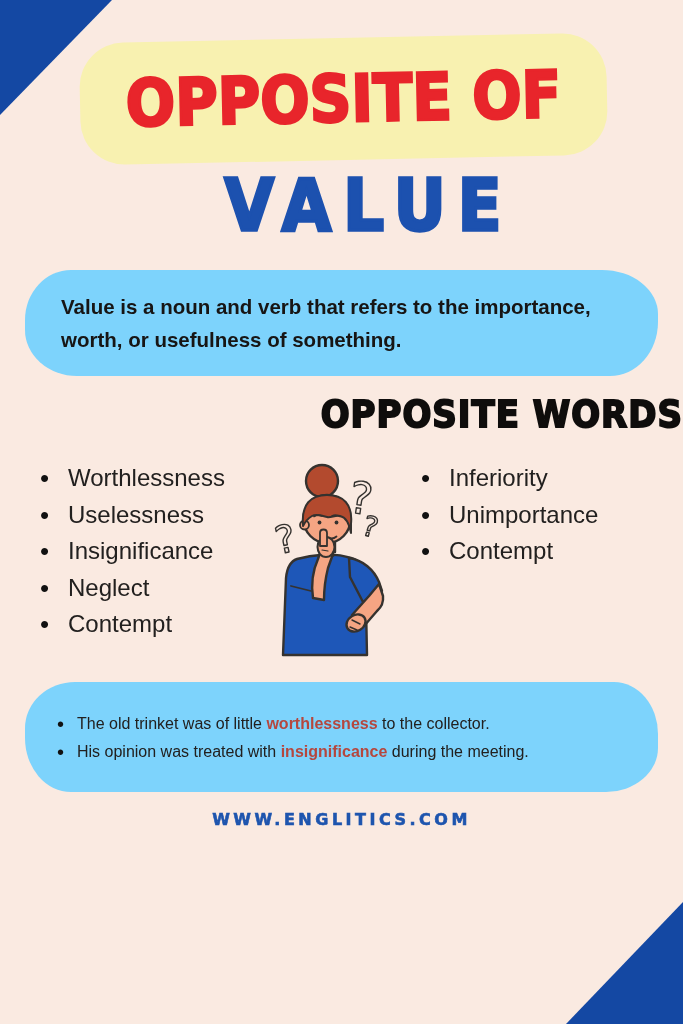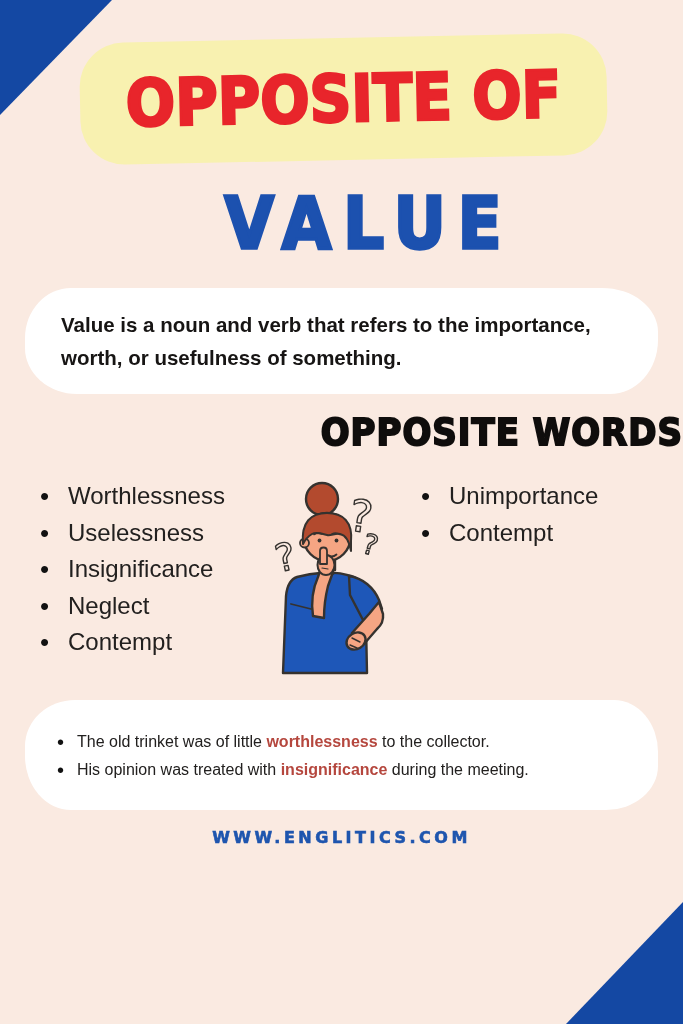--- a/index.html
+++ b/index.html
@@ -21,32 +21,32 @@
     display:flex; align-items:center; justify-content:center;
     transform:rotate(-1.2deg);
   }
   .badge-text{
     font-family:"DejaVu Sans",sans-serif; font-weight:bold;
     font-size:58px; letter-spacing:0px; color:#E8252B;
     -webkit-text-stroke:2.5px #E8252B;
     transform:scaleY(1.12); white-space:nowrap;
   }
   .value-title{
-    margin-top:26px; text-align:center;padding-left:43px;
+    margin-top:8px; text-align:center;padding-left:43px;
   }
   .value-title span{
     display:inline-block;
     font-family:"DejaVu Sans",sans-serif; font-weight:bold;
     font-size:64px; letter-spacing:12px; padding-left:12px; color:#1C51AF;
     -webkit-text-stroke:3px #1C51AF;
     transform:scaleY(1.12);
   }
   
   .card{
-    width:633px; margin:0 auto; box-sizing:border-box; background:#ffffff;
+    width:633px; margin:0 auto; box-sizing:border-box; background:#7dd3fc;
   }
   .definition-card{
     margin-top:28px;
     border-radius:46px 56px 48px 52px / 50px 44px 54px 46px;
     padding:20px 28px 20px 36px;
   }
   .definition-card p{
     margin:0; font-weight:bold; font-size:20.5px; line-height:33px; color:#171514;
   }
   
@@ -178,20 +178,21 @@
 
           <ellipse cx="59" cy="89" rx="8.5" ry="10" fill="#F5A583" stroke-width="2"></ellipse>
 
           <path d="M53,75 Q53,71.5 56.5,71.5 Q60,71.5 60,75 L60,88 L53,88 Z" fill="#F5A583" stroke-width="1.8"></path>
           <path d="M55,92 L61,93" fill="none" stroke-width="1.2"></path>
         </g>
       </svg>
     </div>
 
     <ul class="word-list right-col">
+      <li>Inferiority</li>
       <li>Unimportance</li>
       <li>Contempt</li>
     </ul>
   </div>
 
 
   <section class="card examples-card">
     <ul>
       <li><span>The old trinket was of little </span><strong class="kw">worthlessness</strong><span> to the collector.</span></li>
       <li><span>His opinion was treated with </span><strong class="kw">insignificance</strong><span> during the meeting.</span></li>

